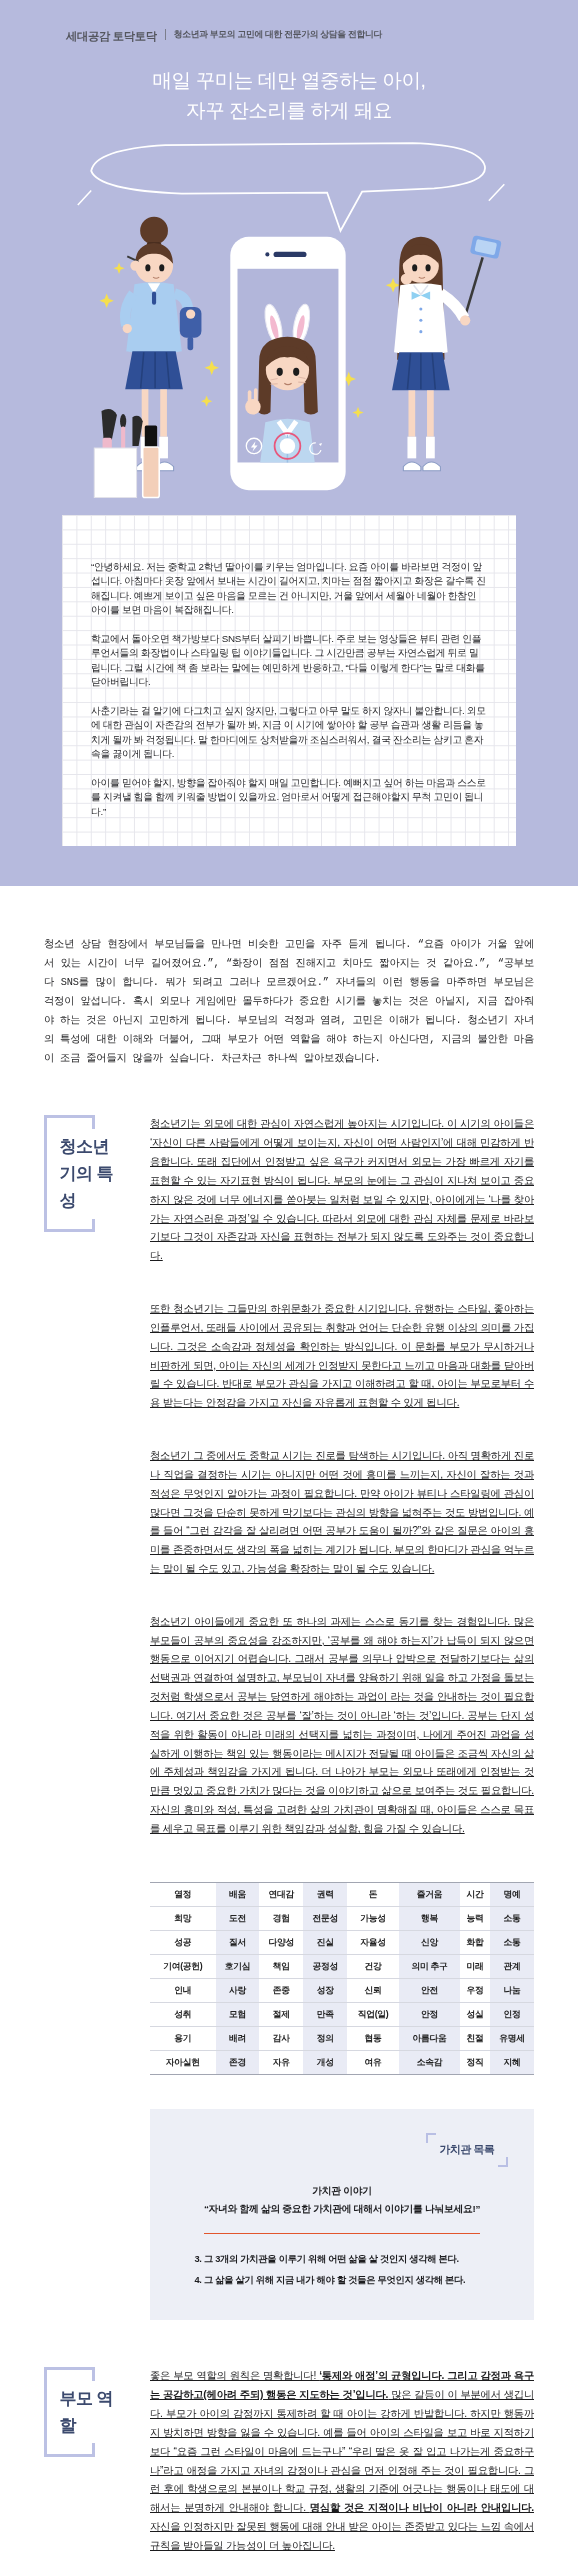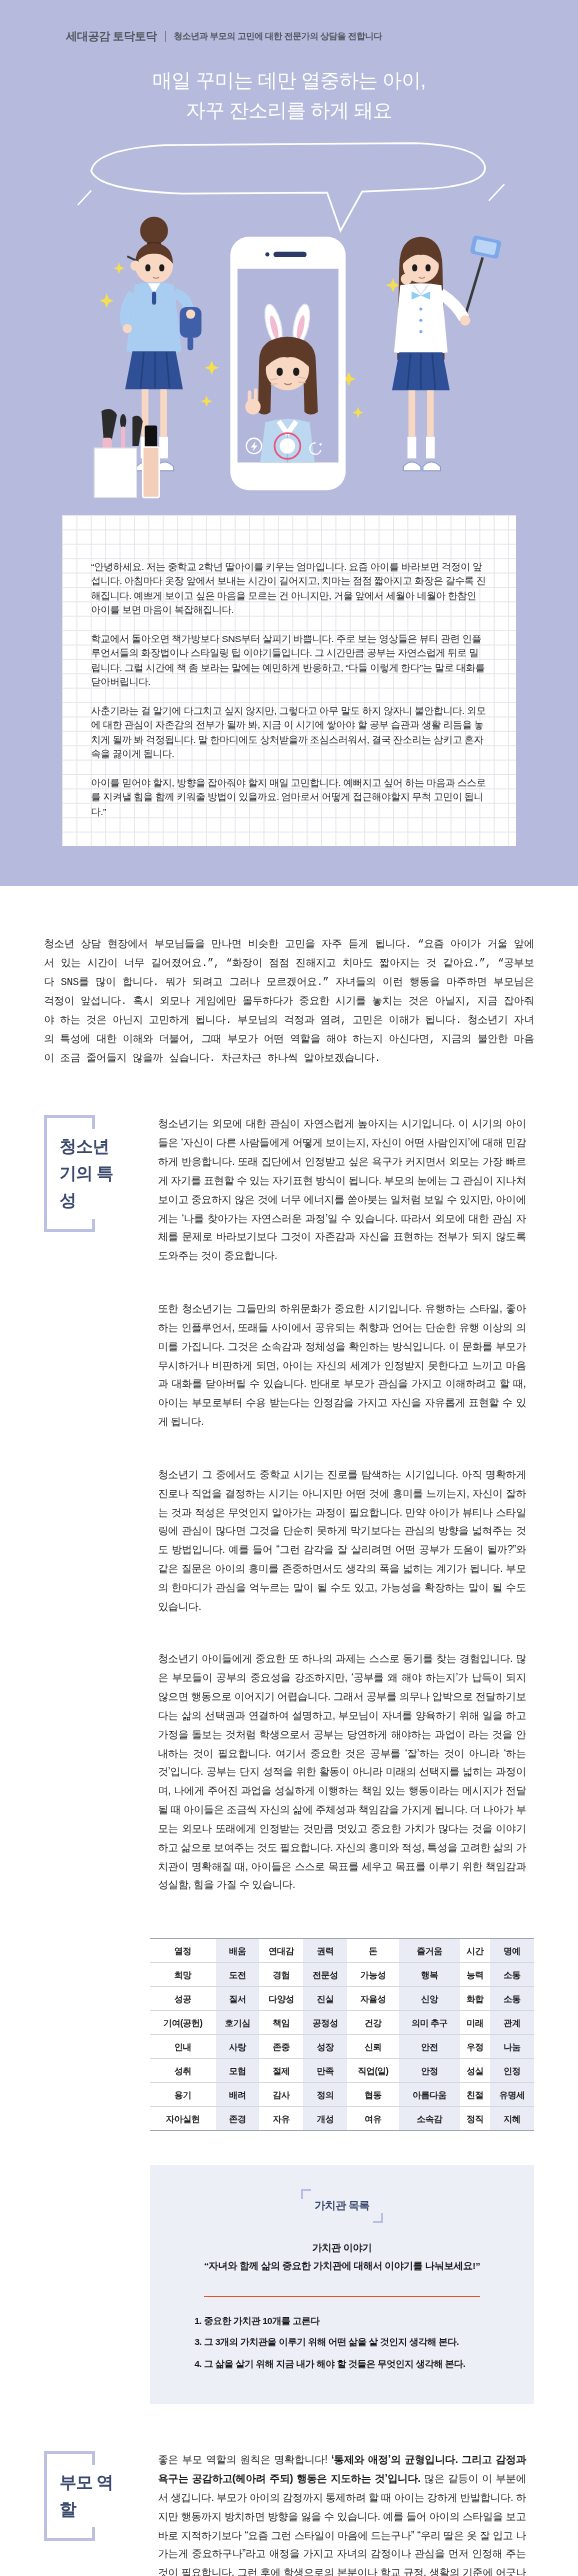--- a/index.html
+++ b/index.html
@@ -1,20 +1,20 @@
 <!DOCTYPE html>
 <html lang="ko" style="font-size:8.2px"><head>
 <meta charset="utf-8">
 <style>
   html,body{margin:0;padding:0;background:#fff;}
   body{width:578px;font-family:"Liberation Sans","DejaVu Sans",sans-serif;color:#1c1c1e;}
 
   
   .hero{background:#b6badd;padding:29px 0 40px;}
-  .topbar{margin:0 66px;display:flex;align-items:center;gap:8.2px;color:#54565e;}
+  .topbar{margin:0 66px;display:flex;gap:8.2px;color:#54565e;}
   .brand{font-size:11.3px;font-weight:700;letter-spacing:-0.3px;}
   .topbar-divider{width:0.5px;height:11.3px;background:#7c7e8c;}
   .tagline{font-size:8.8px;font-weight:700;letter-spacing:-0.3px;}
   .hero-title{margin-top:21px;text-align:center;color:#fff;font-size:19.6px;line-height:1.55;font-weight:400;letter-spacing:-0.5px;}
   .illustration{display:block;width:464px;height:376px;margin:5.2px auto 0;}
 
   
   .quote-box{width:454px;box-sizing:border-box;margin:0 auto;background:#fff;
     background-image:linear-gradient(#e6e6ec 0.5px,transparent 0.5px),linear-gradient(90deg,#e6e6ec 0.5px,transparent 0.5px);
     background-size:14.4px 14.4px;background-position:0 0;
@@ -27,40 +27,40 @@
   .intro{width:490px;margin:16px auto;font-size:10.3px;line-height:1.85;text-align:justify;letter-spacing:-0.2px;font-family:Liberation Mono, monospace;}
 
   .section{width:490px;margin:47px auto 0;display:grid;grid-template-columns:106px 1fr;column-gap:0;}
   .sec-label{align-self:start;position:relative;color:#3c4a6e;font-size:17px;font-weight:700;line-height:1.6;
     letter-spacing:-0.5px;padding:17.5px 15.5px 17.5px 12.4px;border-left:3.1px solid #bcc1e4;margin-right:20.6px;}
   .sec-label::before{content:"";position:absolute;top:0;left:0;width:45px;height:10.3px;
     border-top:3.1px solid #bcc1e4;border-right:3.1px solid #bcc1e4;}
   .sec-label::after{content:"";position:absolute;bottom:0;left:0;width:45px;height:10.3px;
     border-bottom:3.1px solid #bcc1e4;border-right:3.1px solid #bcc1e4;}
   .sec-body{font-size:10.3px;line-height:1.83;text-align:justify;letter-spacing:-0.2px;}
-  .sec-body p.para{margin:0 8px 34px;}
+  .sec-body p.para{margin:0 0 34px;text-decoration:underline;}
   .sec-body p.para:last-of-type{margin-bottom:0;}
   .sec-body strong{font-weight:700;}
 
   
   .values-table{width:100%;border-collapse:collapse;margin:43px 0 0;font-weight:bold;}
   .values-table td{height:21px;text-align:center;vertical-align:middle;font-size:8.8px;letter-spacing:-0.3px;
     color:#222;border-top:0.5px solid #d6d8e0;}
   .values-table tr:first-child td{border-top:0.8px solid #a2a6b2;}
   .values-table tr:last-child td{border-bottom:0.8px solid #a2a6b2;}
   .values-table td:nth-child(even){background:#e9ebf5;}
 
   
   .values-box{margin-top:34px;background:#edeff6;padding:24px 26px 29px;}
-  .box-title-wrap{text-align:center;}
+  .box-title-wrap{text-align:right;}
   .box-title{position:relative;display:inline-block;padding:7.2px 13.4px;color:#3c4a6e;font-size:10.8px;font-weight:700;letter-spacing:-0.3px;}
   .box-title::before{content:"";position:absolute;top:0;left:0;width:8.2px;height:8.2px;border-top:2.1px solid #b9bfe4;border-left:2.1px solid #b9bfe4;}
   .box-title::after{content:"";position:absolute;bottom:0;right:0;width:8.2px;height:8.2px;border-bottom:2.1px solid #b9bfe4;border-right:2.1px solid #b9bfe4;}
   .box-lead{margin-top:15.5px;text-align:center;font-size:9.8px;font-weight:700;color:#1d1d20;letter-spacing:-0.3px;}
-  .box-lead .underlined{display:inline-block;border-bottom:1.5px solid #e2552c;padding-bottom:21px;}
+  .box-lead .underlined{display:inline-block;border-bottom:1.5px solid #e2552c;padding-bottom:15px;}
   .box-steps{list-style:none;margin:14.4px 0 0;padding:0 0 0 18.5px;}
   .box-steps li{font-size:9.3px;font-weight:700;line-height:2.3;color:#1d1d20;letter-spacing:-0.3px;text-align:left;}
 </style>
 </head>
 <body>
 
 <div class="hero">
   <div class="topbar">
     <span class="brand">세대공감 토닥토닥</span>
     <span class="topbar-divider"></span>
@@ -307,21 +307,20 @@
       </table>
 
       <div class="values-box">
         <div class="box-title-wrap">
           <span class="box-title">가치관 목록</span>
         </div>
         <div class="box-lead">
           <span>가치관 이야기 </span><span class="underlined">“자녀와 함께 삶의 중요한 가치관에 대해서 이야기를 나눠보세요!”</span>
         </div>
         <ol class="box-steps">
-            <li>1. 중요한 가치관 10개를 고른다</li>
             <li>3. 그 3개의 가치관을 이루기 위해 어떤 삶을 살 것인지 생각해 본다.</li>
             <li>4. 그 삶을 살기 위해 지금 내가 해야 할 것들은 무엇인지 생각해 본다.</li>
           </ol>
       </div>
     </div>
   </div>
 
   <div class="section">
     <div class="sec-label">부모 역할</div>
     <div class="sec-body">

